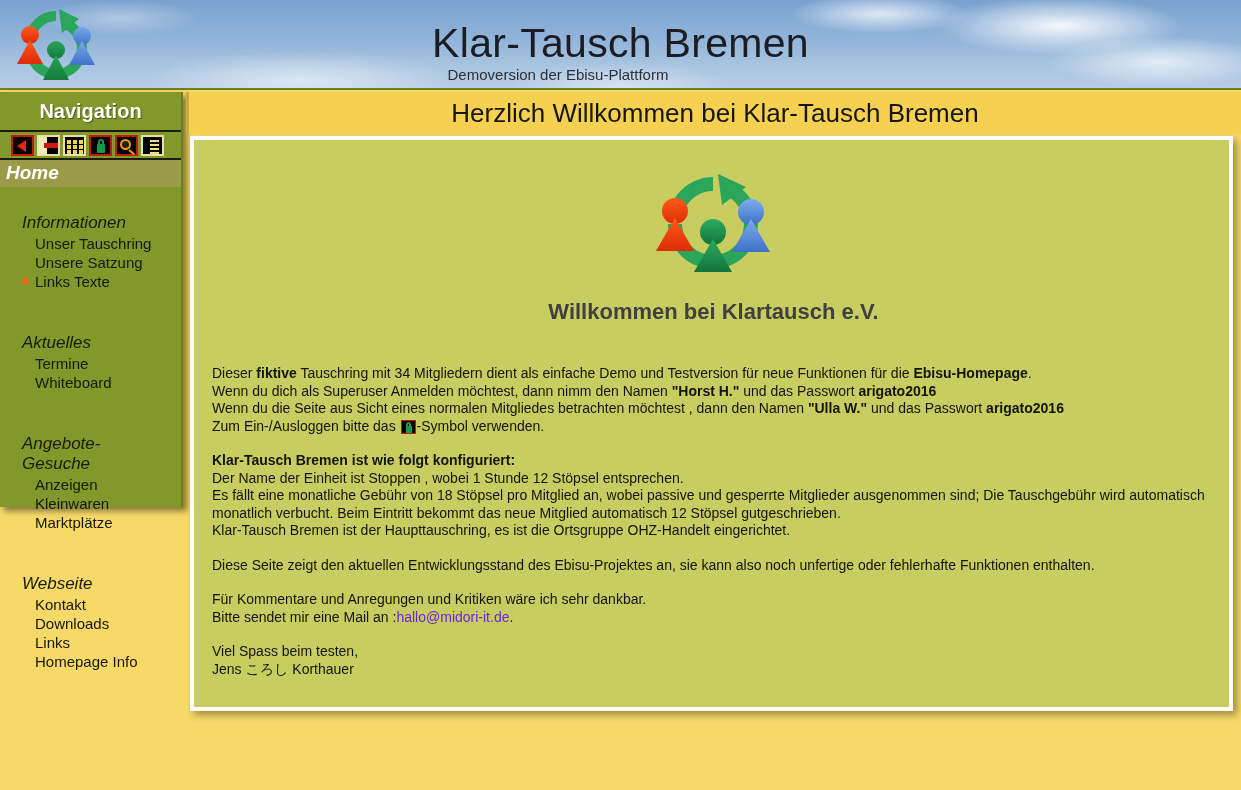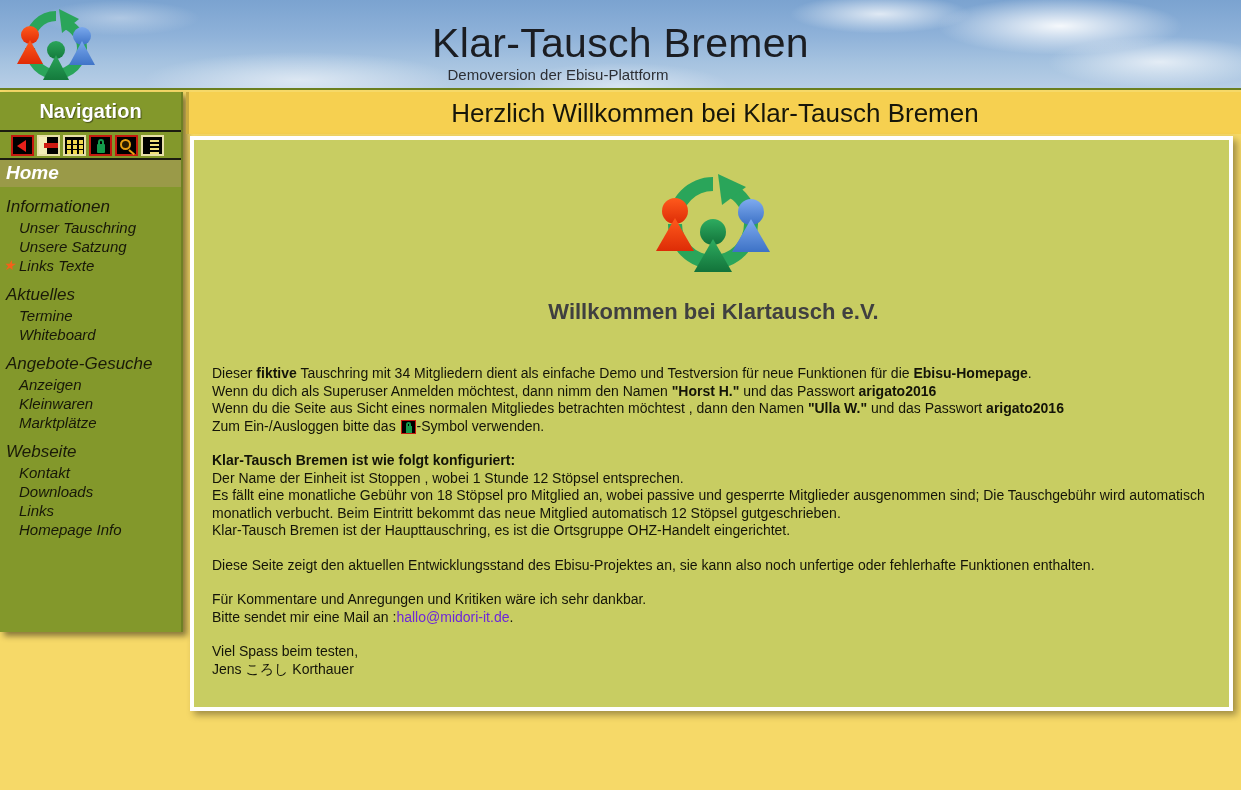--- a/index.html
+++ b/index.html
@@ -34,21 +34,21 @@
     position:absolute; left:0; top:66px; width:1116px;
     text-align:center; font-size:15px; color:#2c2f35;
   }
   .header-rule {
     position:absolute; left:0; top:88px; width:1241px; height:3px;
     background:#6b7f1e;
   }
 
   
   .sidebar {
-    position:absolute; left:0; top:92px; width:183px; height:540px;
+    position:absolute; left:0; top:92px; width:183px; height:415px;
     background:#83982b;
     box-shadow:4px 4px 6px rgba(0,0,0,.45);
     border-right:2px solid #6e8024;
   }
   .nav-title {
     height:40px; line-height:38px; text-align:center;
     font-size:20px; font-weight:bold; color:#ffffff;
     text-shadow:1px 1px 1px rgba(0,0,0,.45);
     border-bottom:2px solid #1c1c10;
   }
@@ -74,32 +74,32 @@
   .ico-grid .cell{ position:absolute; width:4px; height:4px; background:#f0d84e; }
   .ico-lock .body{ position:absolute; left:6px; top:7px; width:8px; height:9px; background:#149a4c; border-radius:1px; }
   .ico-lock .shack{ position:absolute; left:7px; top:2px; width:6px; height:7px;
       border:2px solid #149a4c; border-bottom:none; border-radius:4px 4px 0 0; }
   .ico-search .glass{ position:absolute; left:3px; top:2px; width:11px; height:11px;
       border:2px solid #e8a010; border-radius:50%; background:#2a1d00; }
   .ico-search .stick{ position:absolute; left:12px; top:12px; width:7px; height:2px;
       background:#e8a010; transform:rotate(40deg); transform-origin:left center; }
   .ico-list .l{ position:absolute; right:3px; width:9px; height:2px; background:#f0e07a; }
 
-  .nav-section { padding:0; }
+  .nav-section { padding:16px; }
   .nav-home {
     background:#9a9a48; color:#ffffff; font-style:italic; font-weight:bold;
     font-size:19px; padding:2px 0 3px 6px; cursor:pointer;
   }
   .nav-group-title {
     font-style:italic; font-size:17px; color:#1a1a08; font-weight:500;
     padding:10px 0 1px 6px;
   }
   .nav-link {
     font-size:15px; color:#171708; padding:1px 0 1px 19px; cursor:pointer;
-    position:relative; line-height:17px;font-style:italic;
+    position:relative; line-height:17px;
   }
   .nav-link .star {
     position:absolute; left:3px; top:2px; color:#f4611a; font-size:14px; line-height:14px;
   }
 
   
   .title-bar {
     position:absolute; left:186px; top:92px; width:1055px; height:42px;
     background:#f6d050; border-left:3px solid #c9ab3f;
     display:flex; align-items:center; justify-content:center;

